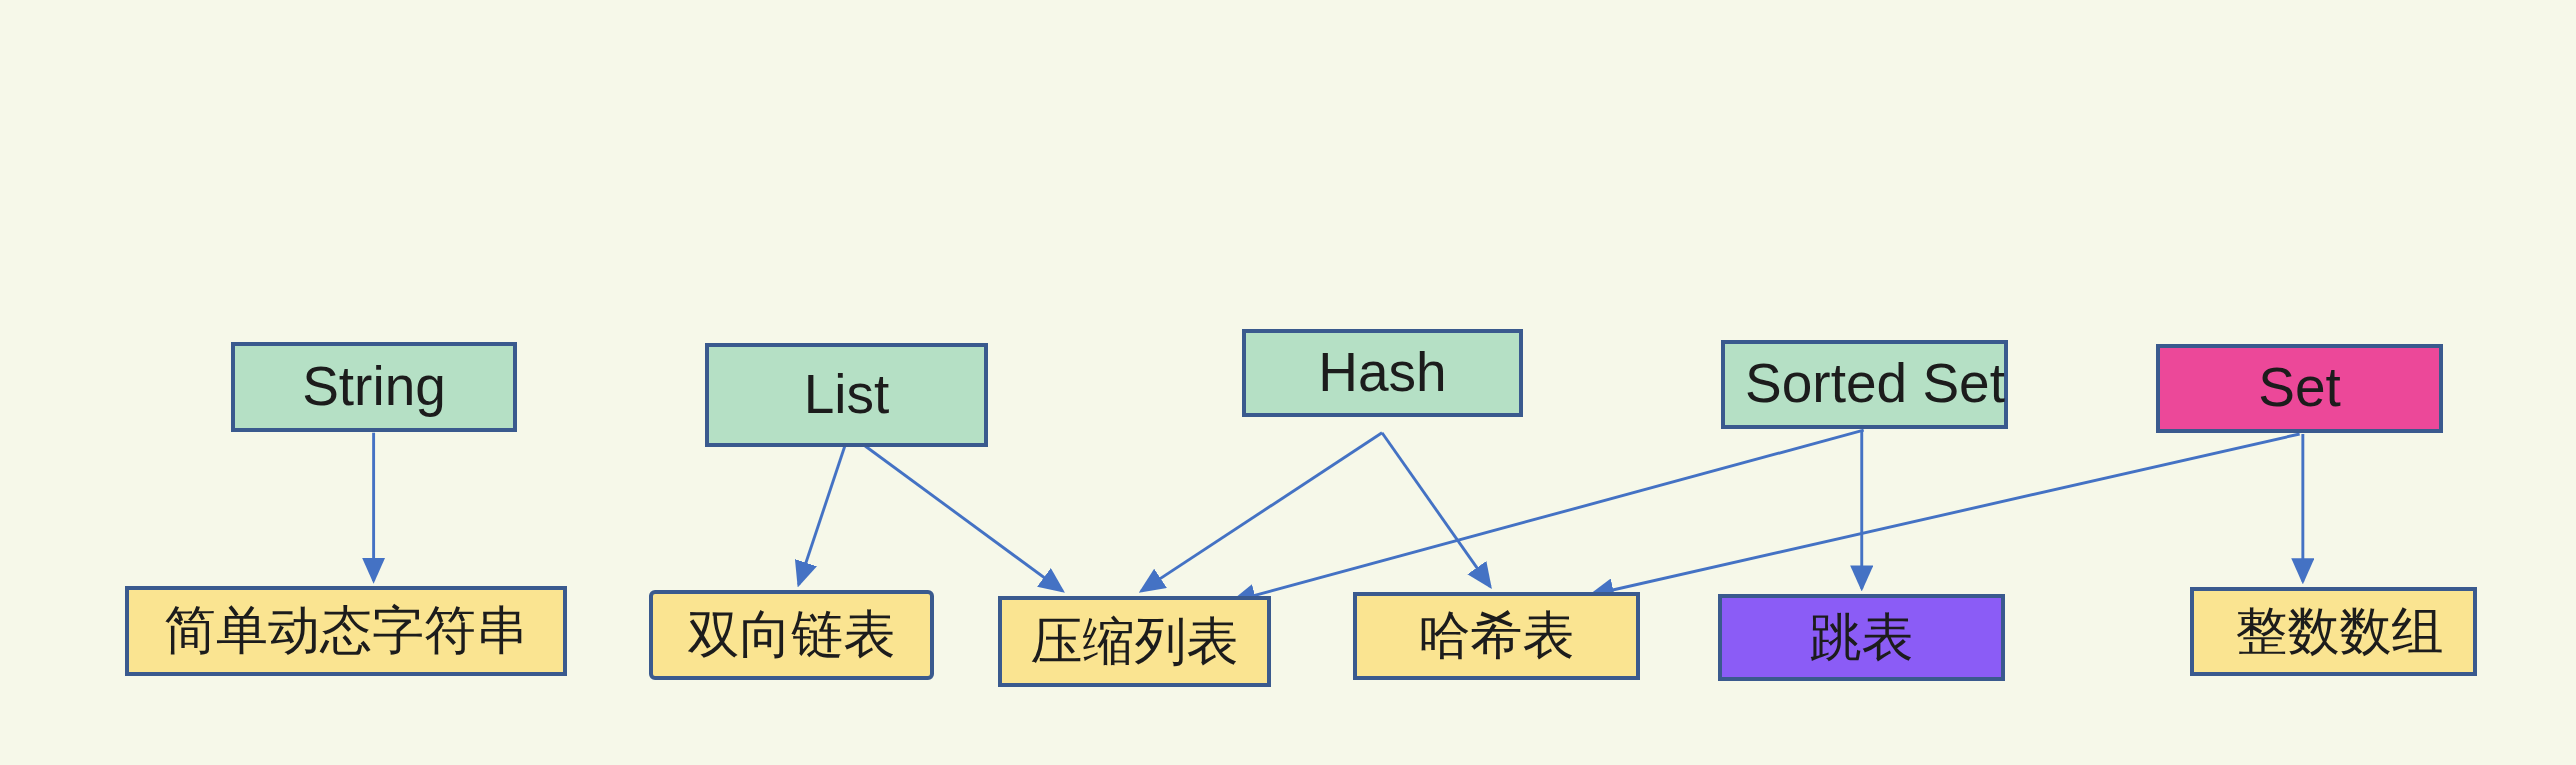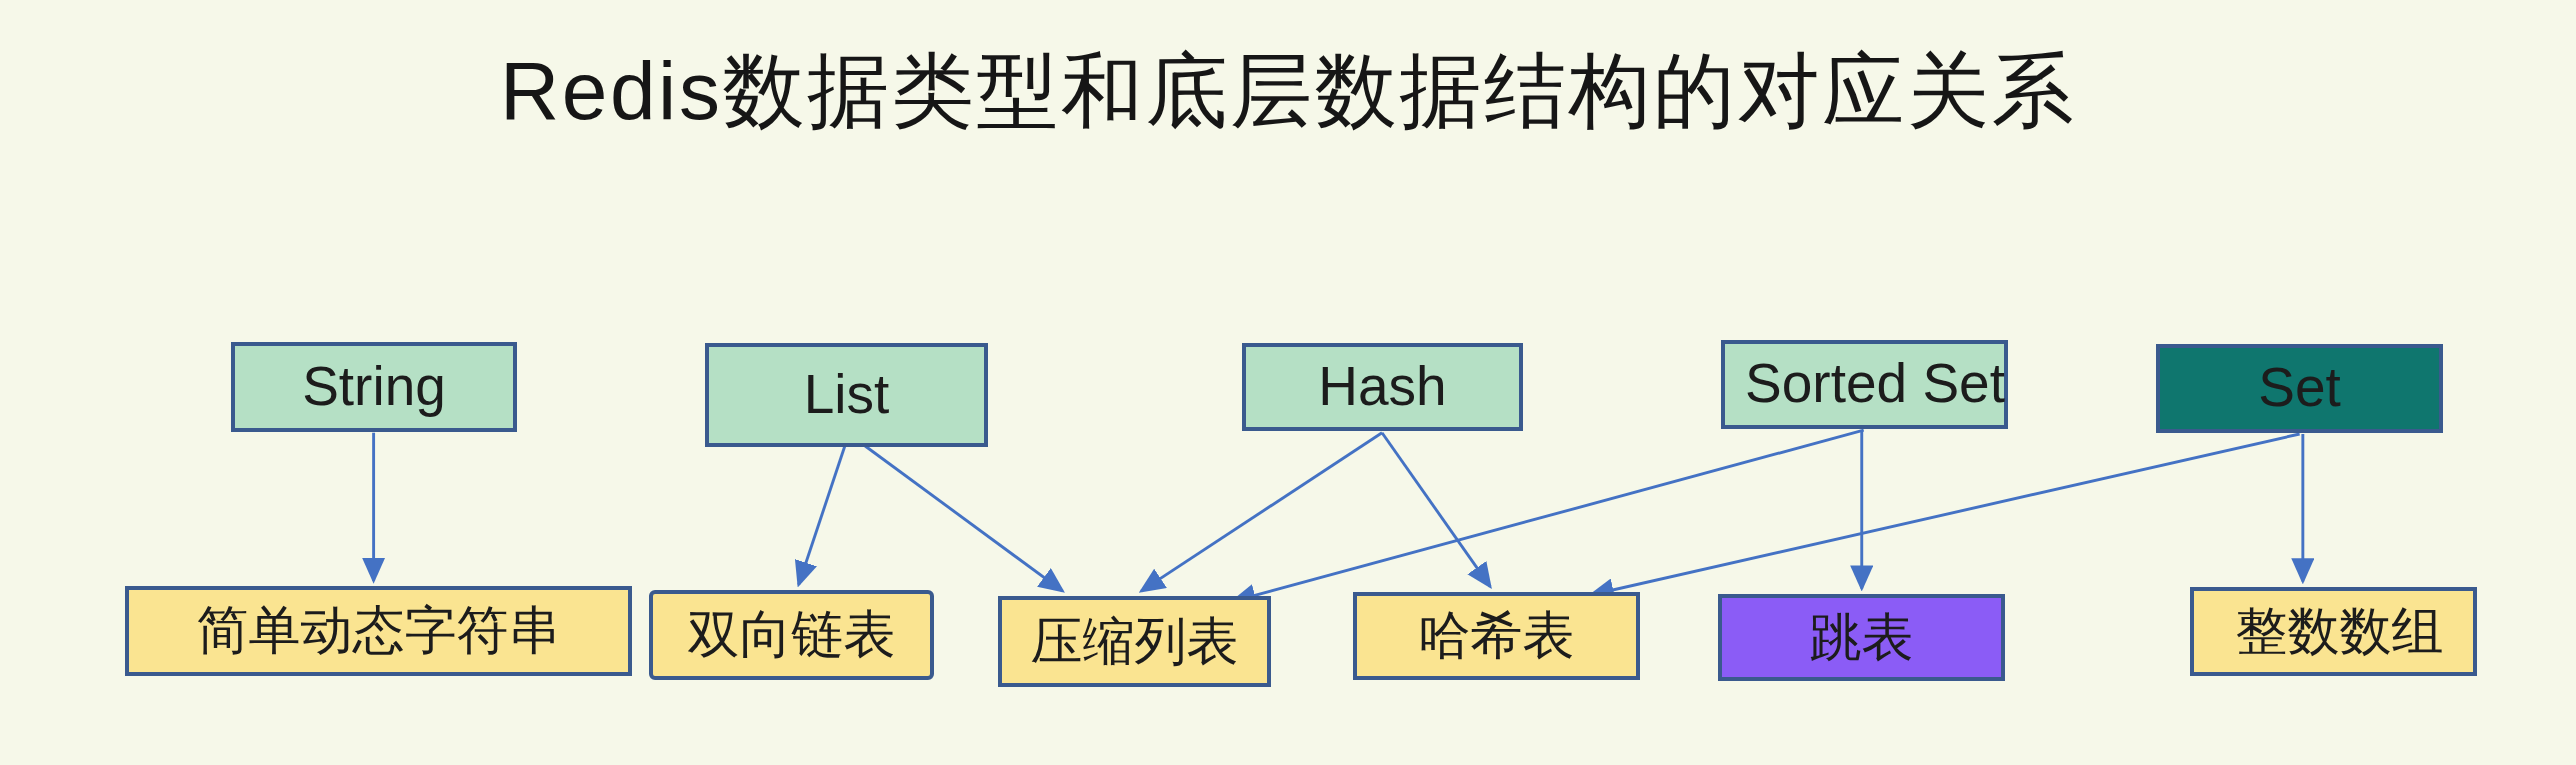--- a/index.html
+++ b/index.html
@@ -55,21 +55,20 @@
   }
   .node .node-label {
     line-height: 1;
     transform: translateY(-1.3px);
   }
 </style>
 </head>
 <body>
 
 <div class="stage">
-  <h1 class="diagram-title">Redis数据类型和底层数据结构的对应关系</h1>
 
   <svg id="edge-layer" viewBox="0 0 4000 1188" xmlns="http://www.w3.org/2000/svg">
     <defs>
       <marker id="arrowhead" markerUnits="strokeWidth" markerWidth="9" markerHeight="8" refX="8" refY="4" orient="auto">
         <path d="M0,0 L9,4 L0,8 Z" fill="#4472c4"></path>
       </marker>
     </defs>
     <g id="edge-group">
         <line x1="580" y1="672" x2="580" y2="902" stroke="#4472c4" stroke-width="4.5" marker-end="url(#arrowhead)"></line>
         <line x1="1318" y1="674" x2="1240" y2="908" stroke="#4472c4" stroke-width="4.5" marker-end="url(#arrowhead)"></line>
@@ -83,30 +82,30 @@
       </g>
   </svg>
 
   <div id="node-layer">
       <div class="node type-datatype" style="left: 231px; top: 342px; width: 286px; height: 90px; background: rgb(181, 224, 197); border-color: rgb(58, 90, 142);">
         <span class="node-label">String</span>
       </div>
       <div class="node type-datatype" style="left: 705px; top: 343px; width: 283px; height: 104px; background: rgb(181, 224, 197); border-color: rgb(58, 90, 142);">
         <span class="node-label">List</span>
       </div>
-      <div class="node type-datatype" style="left: 1242px; top: 343px; width: 281px; height: 88px; background: rgb(181, 224, 197); border-color: rgb(58, 90, 142);">
+      <div class="node type-datatype" style="left: 1242px; top: 329px; width: 281px; height: 88px; background: rgb(181, 224, 197); border-color: rgb(58, 90, 142);">
         <span class="node-label">Hash</span>
       </div>
       <div class="node type-datatype" style="left: 1721px; top: 340px; width: 287px; height: 89px; background: rgb(181, 224, 197); border-color: rgb(58, 90, 142); padding-left: 21px;">
         <span class="node-label">Sorted Set</span>
       </div>
-      <div class="node type-datatype" style="left: 2156px; top: 344px; width: 287px; height: 89px; background: #0f766e; border-color: rgb(58, 90, 142);">
+      <div class="node type-datatype" style="left: 2156px; top: 344px; width: 287px; height: 89px; background: #ec4899; border-color: rgb(58, 90, 142);">
         <span class="node-label">Set</span>
       </div>
-      <div class="node type-structure" style="left: 125px; top: 586px; width: 507px; height: 90px; background: rgb(250, 228, 145); border-color: rgb(58, 90, 142);">
+      <div class="node type-structure" style="left: 125px; top: 586px; width: 442px; height: 90px; background: rgb(250, 228, 145); border-color: rgb(58, 90, 142);">
         <span class="node-label">简单动态字符串</span>
       </div>
       <div class="node type-structure" style="left: 649px; top: 590px; width: 285px; height: 90px; background: rgb(250, 228, 145); border-color: rgb(58, 90, 142); border-radius: 6px;">
         <span class="node-label">双向链表</span>
       </div>
       <div class="node type-structure" style="left: 998px; top: 596px; width: 273px; height: 91px; background: rgb(250, 228, 145); border-color: rgb(58, 90, 142);">
         <span class="node-label">压缩列表</span>
       </div>
       <div class="node type-structure" style="left: 1353px; top: 592px; width: 287px; height: 88px; background: rgb(250, 228, 145); border-color: rgb(58, 90, 142);">
         <span class="node-label">哈希表</span>

